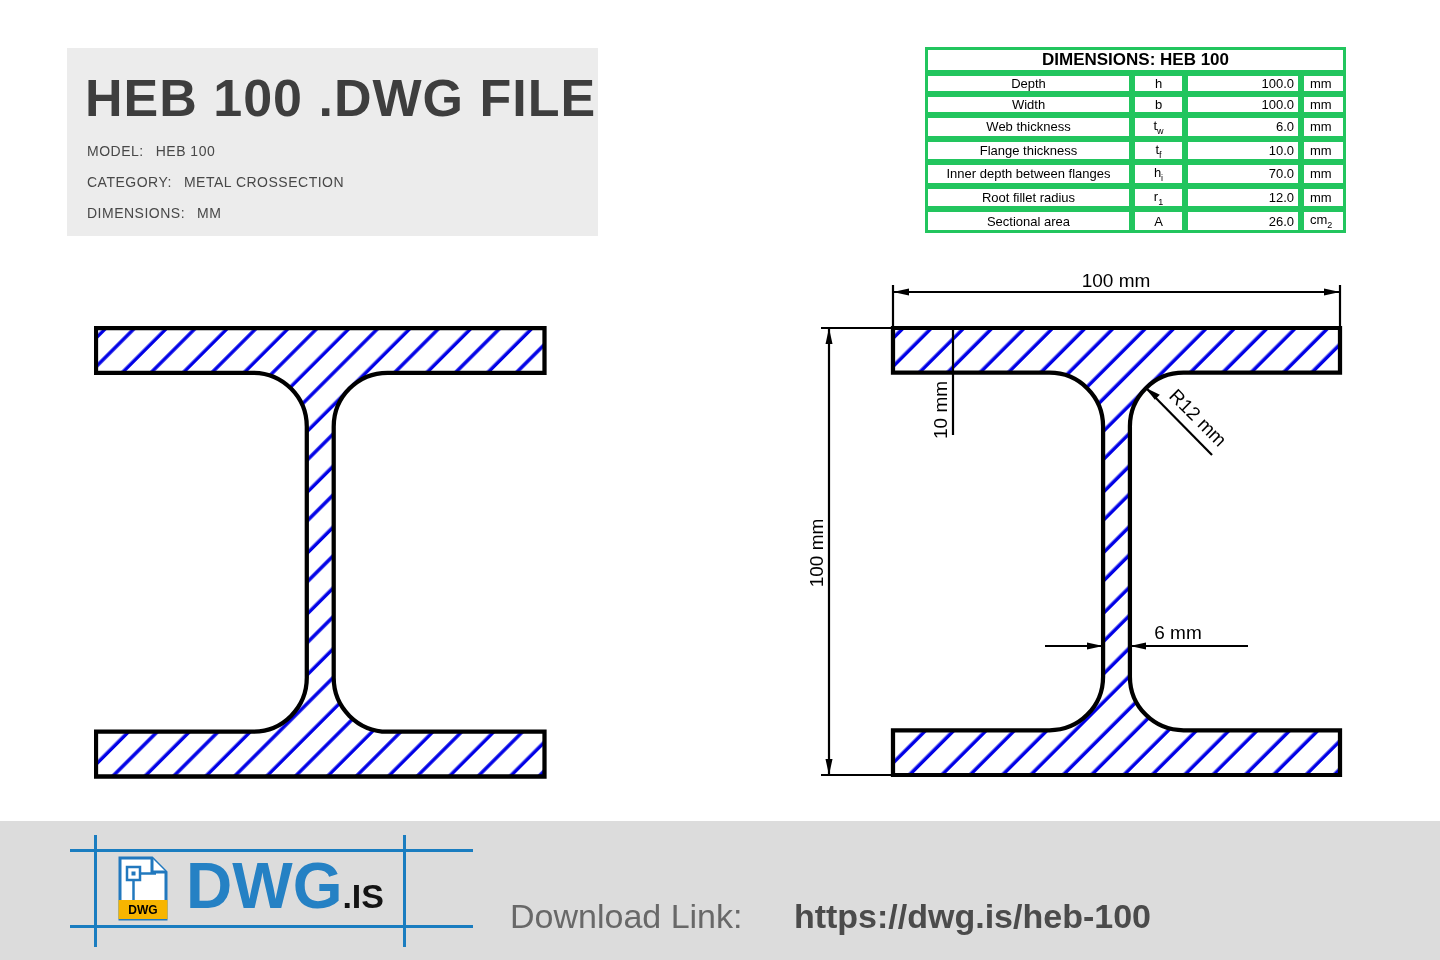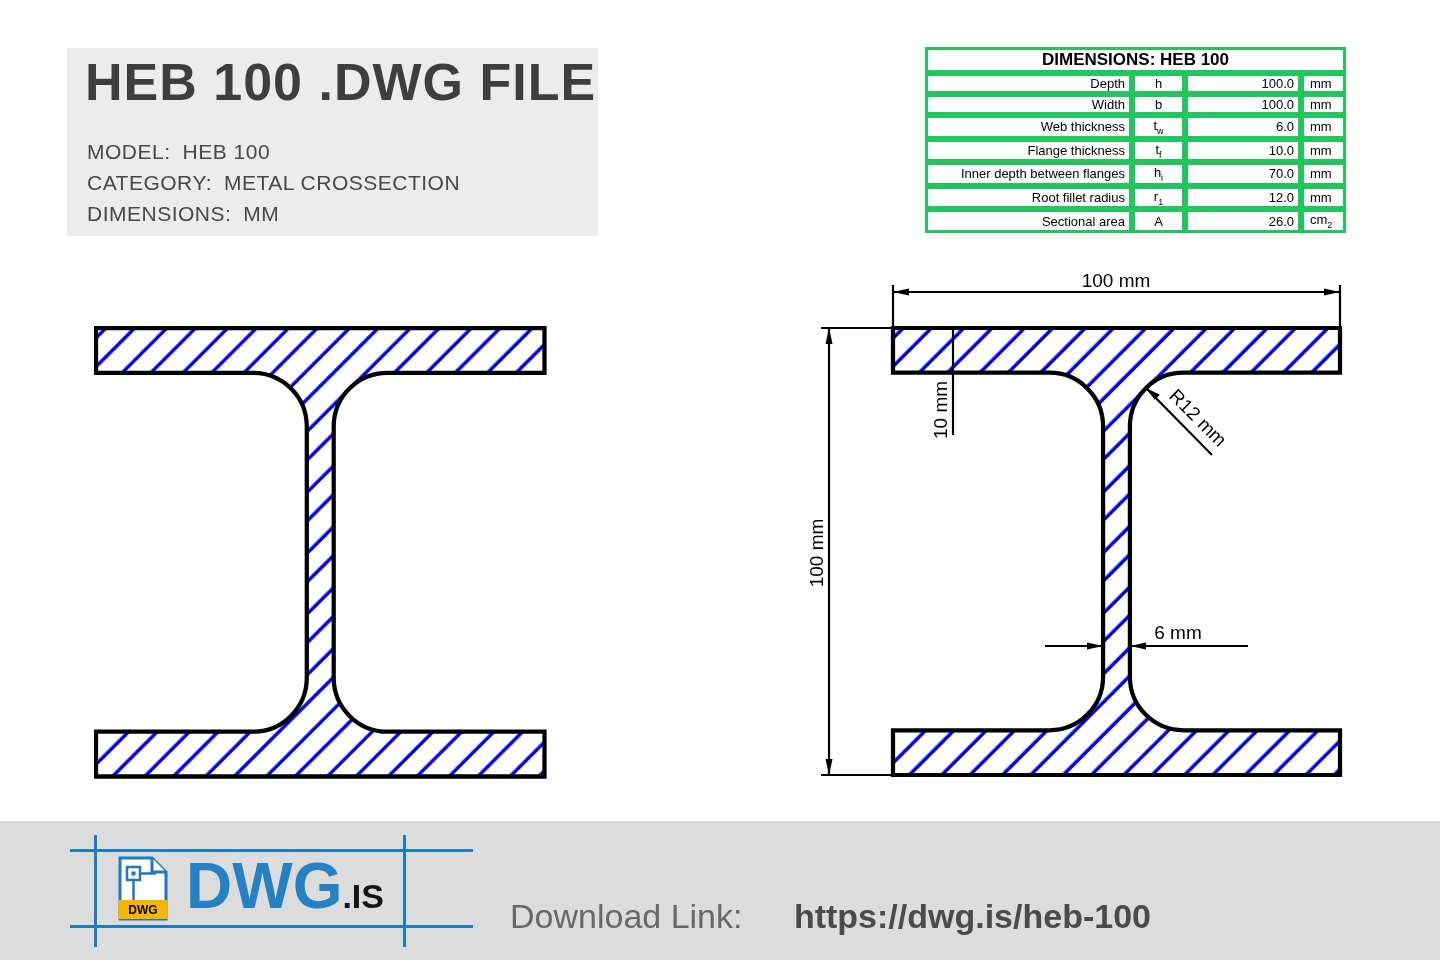--- a/index.html
+++ b/index.html
@@ -3,29 +3,29 @@
 <meta charset="utf-8">
 <style>
   * { margin:0; padding:0; box-sizing:border-box; }
   html,body { width:1440px; height:960px; }
   body {
     position:relative; width:1440px; height:960px; background:#ffffff;
     font-family:"Liberation Sans", sans-serif; overflow:hidden;
   }
   
   .header-panel { position:absolute; left:67px; top:48px; width:531px; height:188px; background:#ececec; }
-  .page-title { position:absolute; left:18px; top:4px; font-size:52px; font-weight:700; color:#3e3e3e; letter-spacing:1px; }
+  .page-title { position:absolute; left:18px; top:20px; font-size:52px; font-weight:700; color:#3e3e3e; letter-spacing:1px; }
   .meta { position:absolute; left:20px; top:88px; }
-  .meta-row { font-size:21px; font-weight:500; color:#484848; line-height:31px; letter-spacing:0.5px; white-space:nowrap; }
+  .meta-row { font-size:14px; font-weight:500; color:#484848; line-height:31px; letter-spacing:0.5px; white-space:nowrap; }
   .meta-row .meta-label { margin-right:12px; }
   
   .dims-table { position:absolute; left:925px; top:47px; border-collapse:separate; border-spacing:0; background:#fff; }
   .dims-table td, .dims-table th { border:3px solid #22c55e; font-size:13px; color:#000; height:18px; padding:0 4px; white-space:nowrap; }
   .dims-table th { height:23px; font-size:17px; font-weight:700; text-align:center; }
-  .dims-table td.c-label { width:207px; text-align:right; }
+  .dims-table td.c-label { width:207px; text-align:center; }
   .dims-table td.c-sym   { width:53px;  text-align:center; }
   .dims-table td.c-val   { width:116px; text-align:right; }
   .dims-table td.c-unit  { width:45px;  text-align:left; padding-left:6px; }
   .dims-table sub { font-size:9px; }
   
   .beam-svg { position:absolute; }
   svg text { font-family:"Liberation Sans", sans-serif; fill:#000; }
   
   .footer { position:absolute; left:0; top:821px; width:1440px; height:139px; background:#dcdcdc; }
   .ch-line { position:absolute; background:#1a7dc0; }

